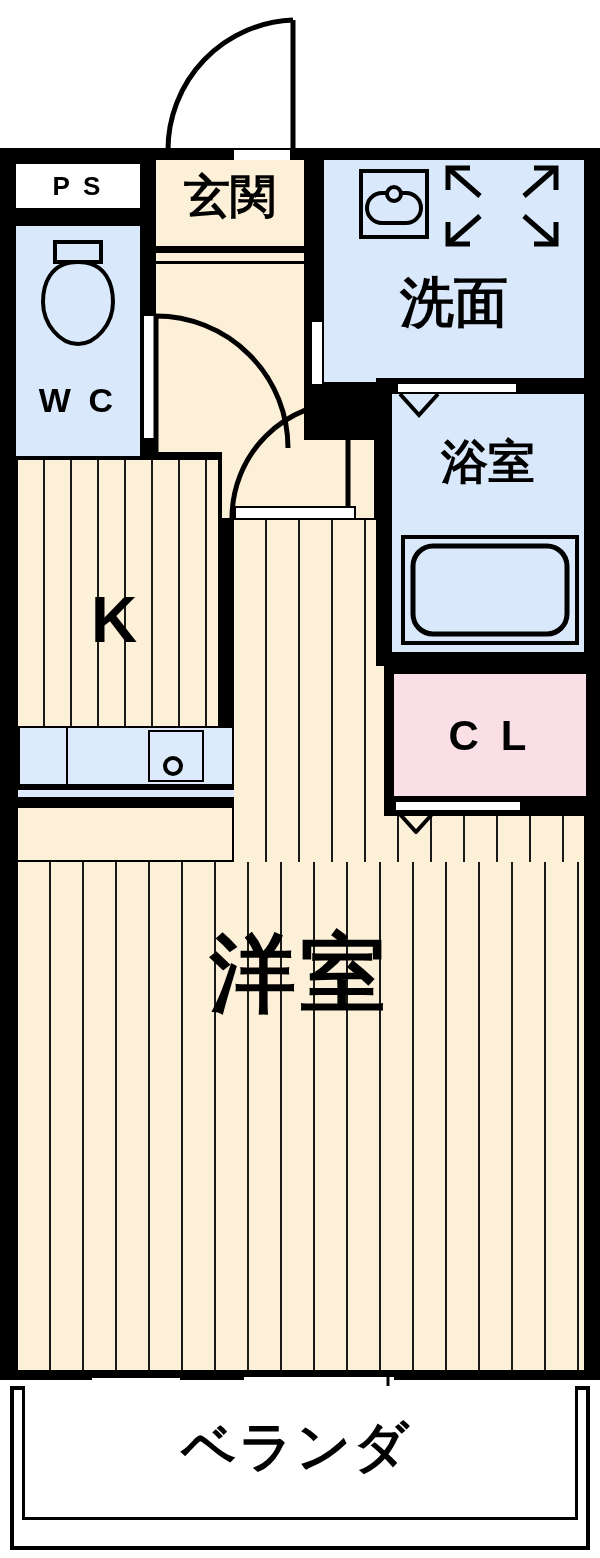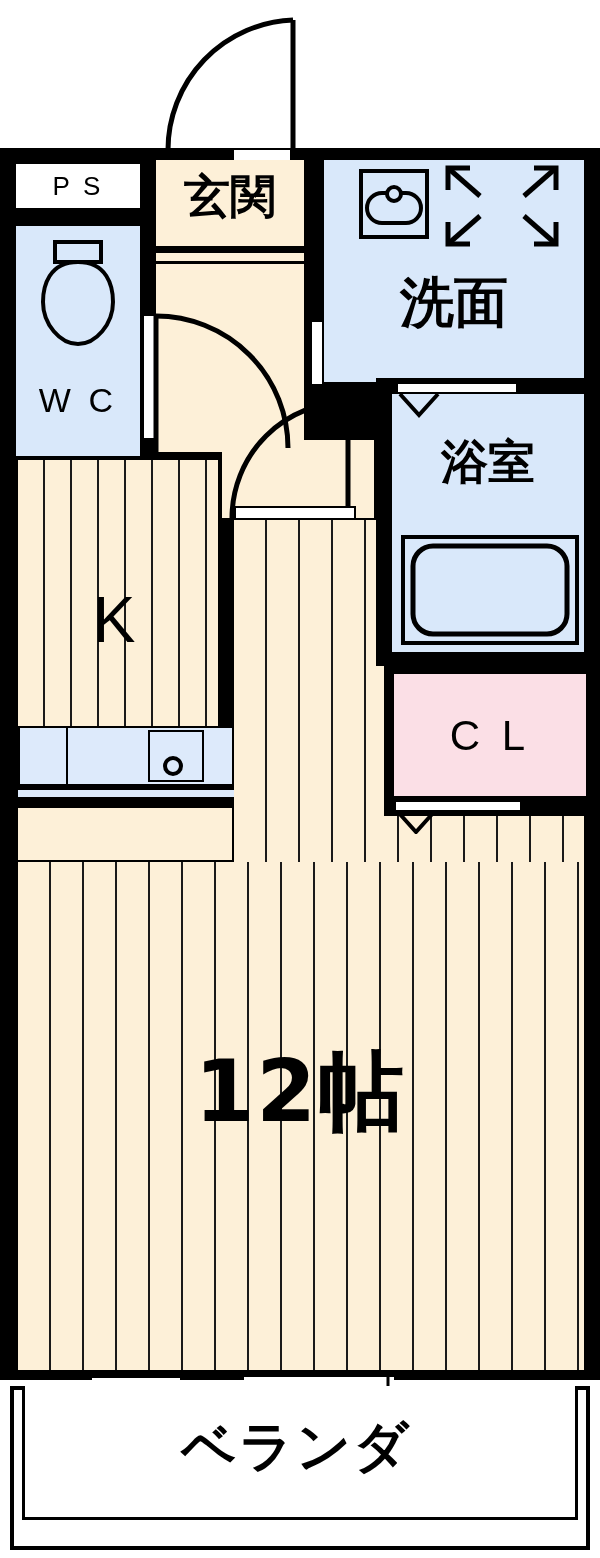--- a/index.html
+++ b/index.html
@@ -26,21 +26,21 @@
   
   .lbl{
     position:absolute;
     color:#000;
     text-align:center;
     line-height:1;
     white-space:nowrap;
     font-weight:700;
   }
   .lbl-jp{font-family:"DejaVu Sans","Liberation Sans",sans-serif;font-weight:700;}
-  .lbl-lat{font-family:"Liberation Sans","DejaVu Sans",sans-serif;font-weight:400;letter-spacing:.12em;}
+  .lbl-lat{font-family:"Liberation Sans","DejaVu Sans",sans-serif;font-weight:700;letter-spacing:.12em;}
 
   
   .planks{
     position:absolute;
     background:
       repeating-linear-gradient(
         to right,
         #fdf0d8 0px,
         #fdf0d8 31px,
         #1a1a1a 31px,
@@ -286,21 +286,21 @@
       <path d="M2 2 L21 23 L40 2" fill="none" stroke="#000" stroke-width="4"></path>
     </svg>
   </div>
   <div class="icn" style="left:400px;top:534px;width:180px;height:112px;">
     <svg width="180" height="112" viewBox="0 0 180 112">
       <rect x="3" y="3" width="174" height="106" fill="#d9e8fa" stroke="#000" stroke-width="4"></rect>
       <rect x="13" y="12" width="154" height="88" rx="20" fill="#d9e8fa" stroke="#000" stroke-width="5"></rect>
     </svg>
   </div>
 
-  <div class="lbl lbl-jp" style="left:0px;top:1048px;width:600px;font-size:86px;letter-spacing:.02em;">12帖</div>
+  <div class="lbl lbl-jp" style="left:0px;top:930px;width:600px;font-size:86px;letter-spacing:.05em;">洋室</div>
 
   <div class="abs fl-white" style="left:92px;top:1378px;width:88px;height:11px;"></div>
 
   <div class="icn" style="left:244px;top:1370px;width:288px;height:30px;">
     <svg width="288" height="30" viewBox="0 0 288 30">
       <rect x="0" y="7" width="150" height="9" fill="#ffffff"></rect>
       <rect x="138" y="12" width="150" height="9" fill="#ffffff"></rect>
       <line x1="0" y1="19" x2="288" y2="19" stroke="#ffffff" stroke-width="2"></line>
       <line x1="144" y1="0" x2="144" y2="30" stroke="#000" stroke-width="3"></line>
     </svg>

